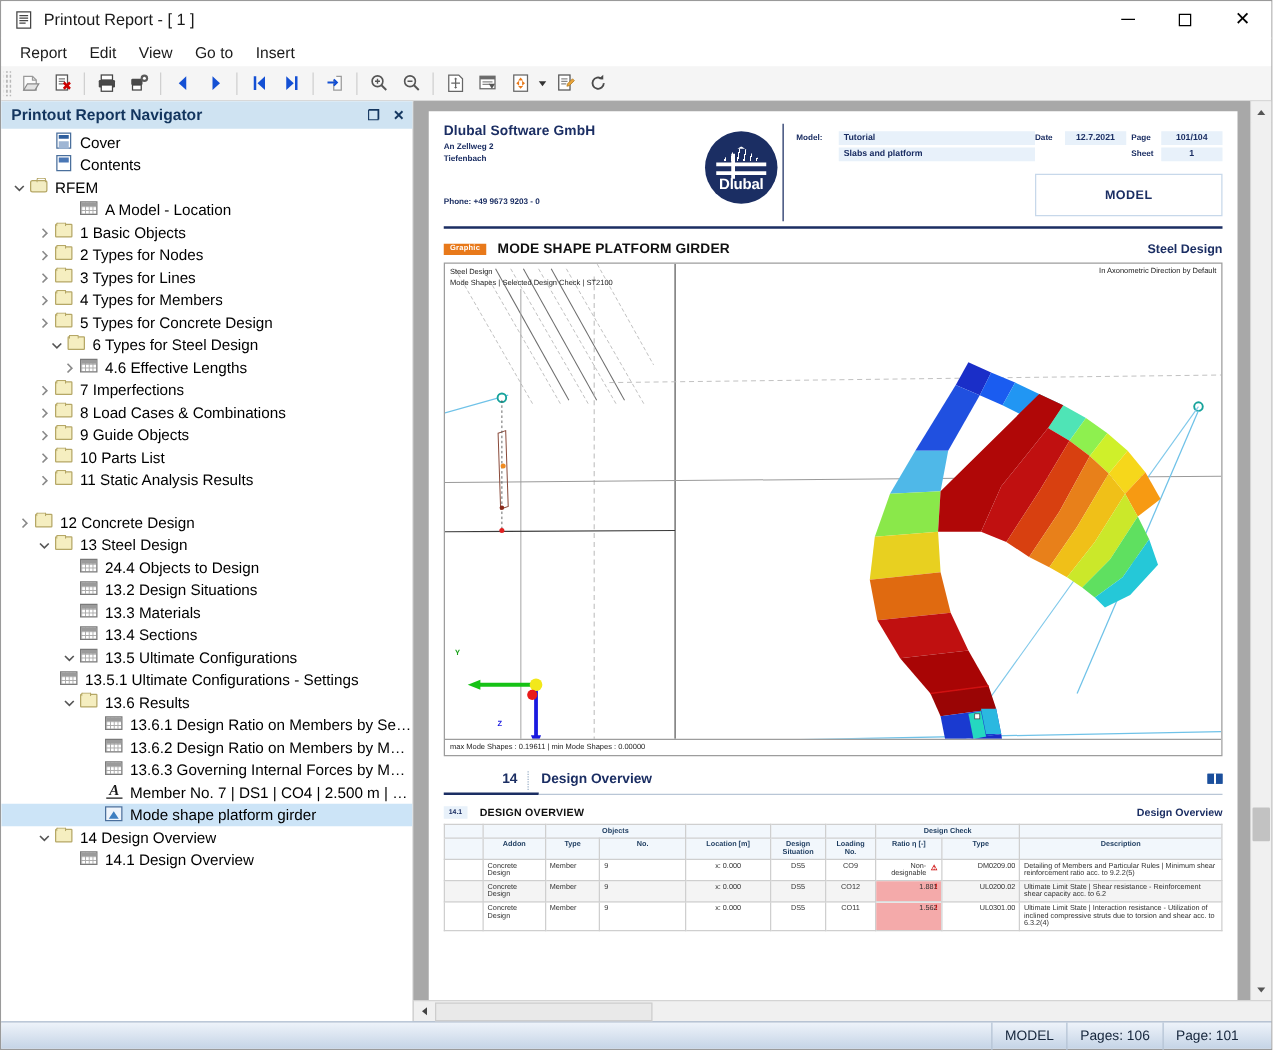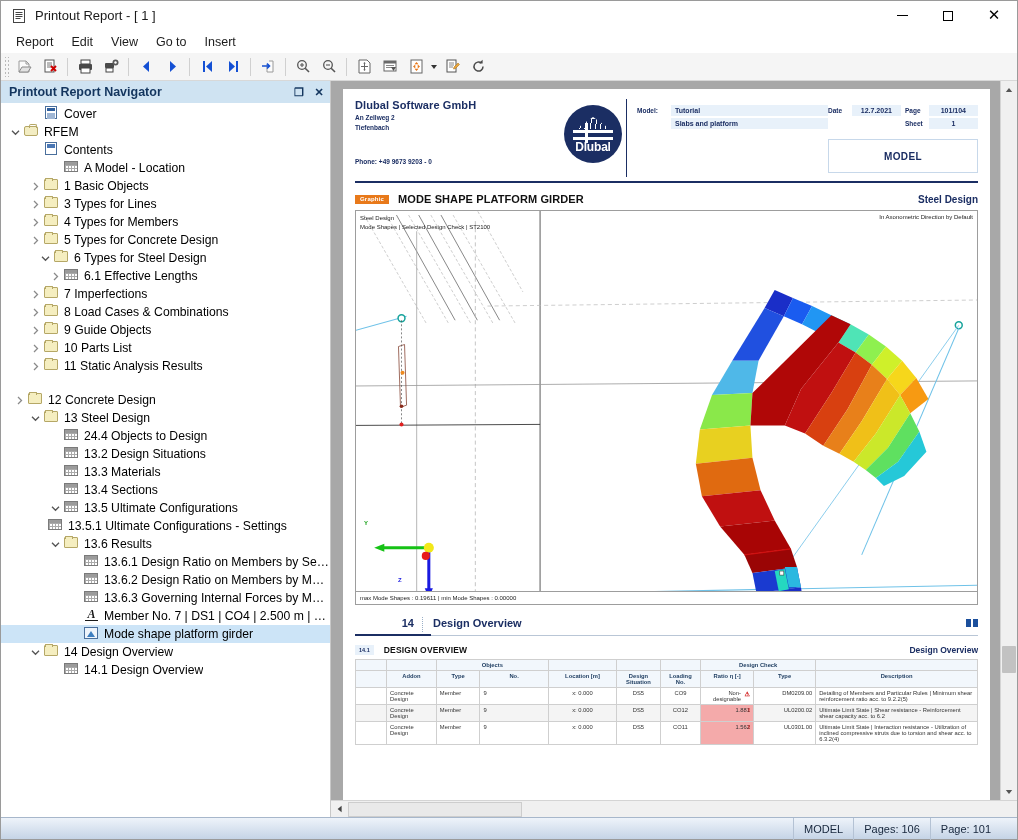--- a/index.html
+++ b/index.html
@@ -530,38 +530,38 @@
         <span class="nav-hbtn">✕</span>
       </div>
       <div class="nav-tree" id="tree">
           <div class="tnode" style="padding-left: 26px;">
             <span class="twist none"></span>
             <span class="ticon">
               <i class="ic-doc"></i>
             </span>
             <span class="tlabel">Cover</span>
           </div>
+          <div class="tnode" style="padding-left: 26px;">
+            <span class="twist none"></span>
+            <span class="ticon">
+              <i class="ic-contents"></i>
+            </span>
+            <span class="tlabel">Contents</span>
+          </div>
           <div class="tnode" style="padding-left: 6px;">
             <span class="twist">
               <svg width="9" height="9" viewBox="0 0 9 9">
                 <path d="M1 2.8 L4.5 6.3 L8 2.8" fill="none" stroke="#555" stroke-width="1.3"></path>
               </svg>
             </span>
             <span class="ticon">
               <i class="ic-case"></i>
             </span>
             <span class="tlabel">RFEM</span>
           </div>
-          <div class="tnode" style="padding-left: 26px;">
-            <span class="twist none"></span>
-            <span class="ticon">
-              <i class="ic-contents"></i>
-            </span>
-            <span class="tlabel">Contents</span>
-          </div>
           <div class="tnode" style="padding-left: 46px;">
             <span class="twist none"></span>
             <span class="ticon">
               <i class="ic-table"></i>
             </span>
             <span class="tlabel">A Model - Location</span>
           </div>
           <div class="tnode" style="padding-left: 26px;">
             <span class="twist">
               <svg width="9" height="9" viewBox="0 0 9 9">
@@ -575,20 +575,31 @@
           </div>
           <div class="tnode" style="padding-left: 26px;">
             <span class="twist">
               <svg width="9" height="9" viewBox="0 0 9 9">
                 <path d="M3 1 L6.5 4.5 L3 8" fill="none" stroke="#8a8a8a" stroke-width="1.3"></path>
               </svg>
             </span>
             <span class="ticon">
               <i class="ic-folder"></i>
             </span>
+            <span class="tlabel">2 Types for Nodes</span>
+          </div>
+          <div class="tnode" style="padding-left: 26px;">
+            <span class="twist">
+              <svg width="9" height="9" viewBox="0 0 9 9">
+                <path d="M3 1 L6.5 4.5 L3 8" fill="none" stroke="#8a8a8a" stroke-width="1.3"></path>
+              </svg>
+            </span>
+            <span class="ticon">
+              <i class="ic-folder"></i>
+            </span>
             <span class="tlabel">3 Types for Lines</span>
           </div>
           <div class="tnode" style="padding-left: 26px;">
             <span class="twist">
               <svg width="9" height="9" viewBox="0 0 9 9">
                 <path d="M3 1 L6.5 4.5 L3 8" fill="none" stroke="#8a8a8a" stroke-width="1.3"></path>
               </svg>
             </span>
             <span class="ticon">
               <i class="ic-folder"></i>
@@ -619,21 +630,21 @@
           </div>
           <div class="tnode" style="padding-left: 46px;">
             <span class="twist">
               <svg width="9" height="9" viewBox="0 0 9 9">
                 <path d="M3 1 L6.5 4.5 L3 8" fill="none" stroke="#8a8a8a" stroke-width="1.3"></path>
               </svg>
             </span>
             <span class="ticon">
               <i class="ic-table"></i>
             </span>
-            <span class="tlabel">6.1 Effective Lengths</span>
+            <span class="tlabel">4.6 Effective Lengths</span>
           </div>
           <div class="tnode" style="padding-left: 26px;">
             <span class="twist">
               <svg width="9" height="9" viewBox="0 0 9 9">
                 <path d="M3 1 L6.5 4.5 L3 8" fill="none" stroke="#8a8a8a" stroke-width="1.3"></path>
               </svg>
             </span>
             <span class="ticon">
               <i class="ic-folder"></i>
             </span>

